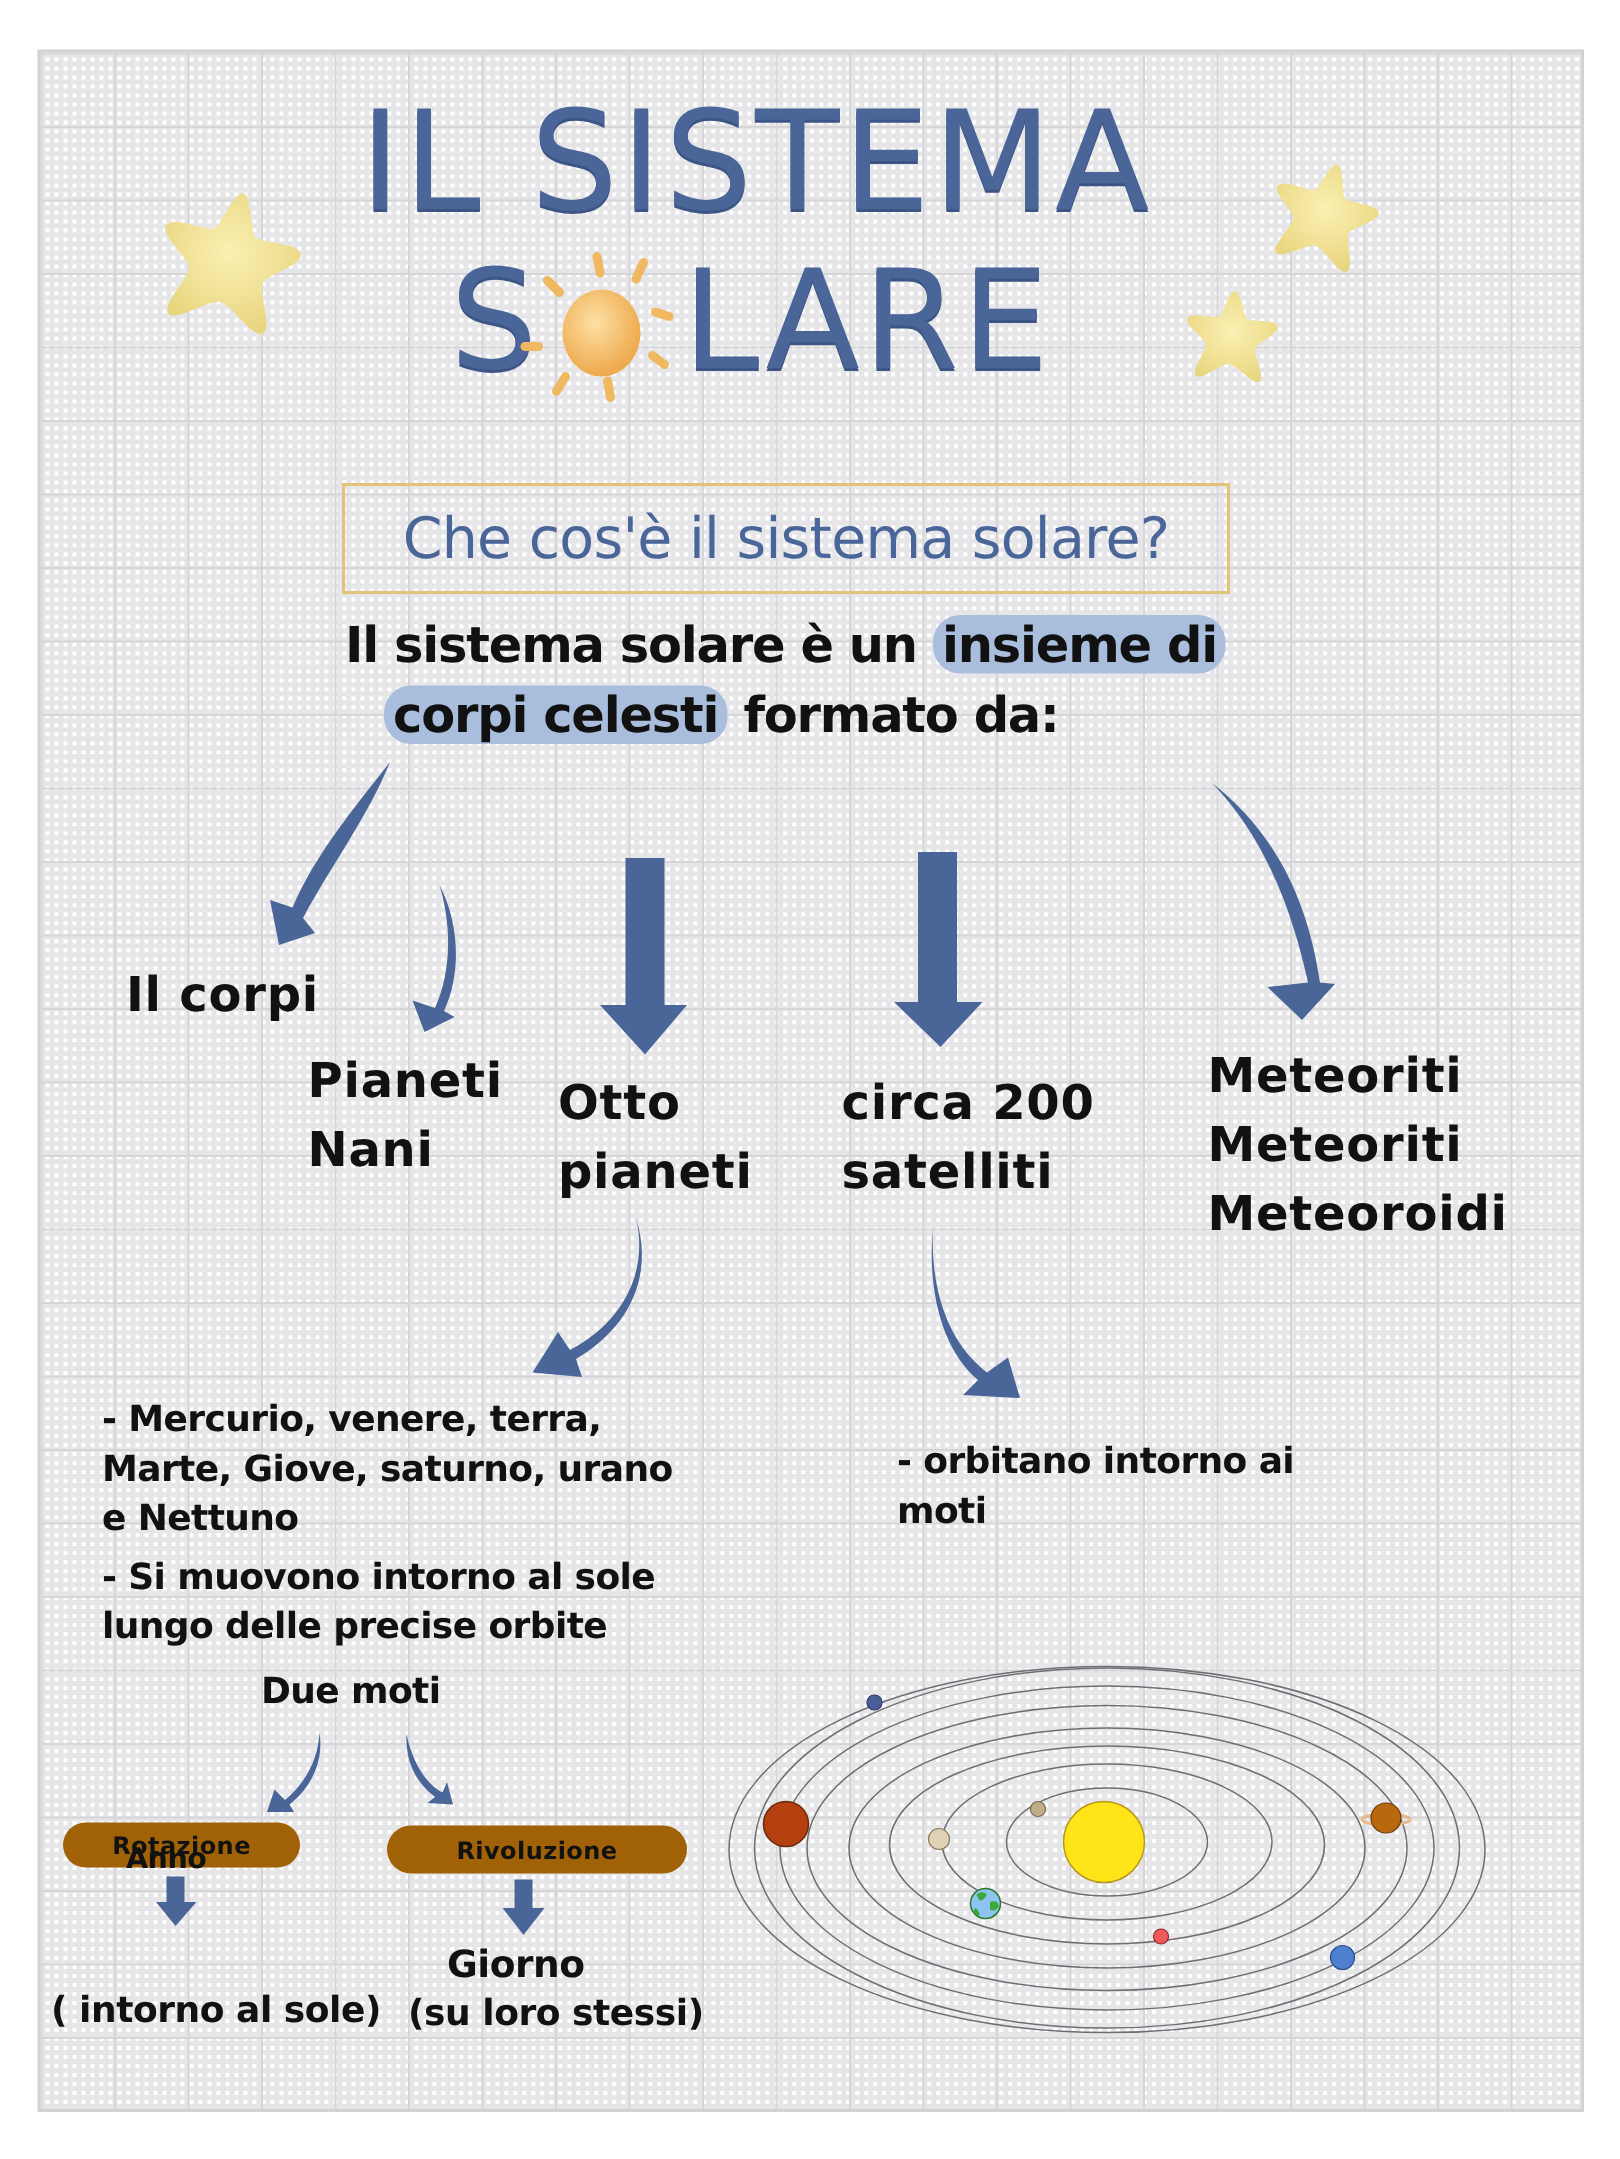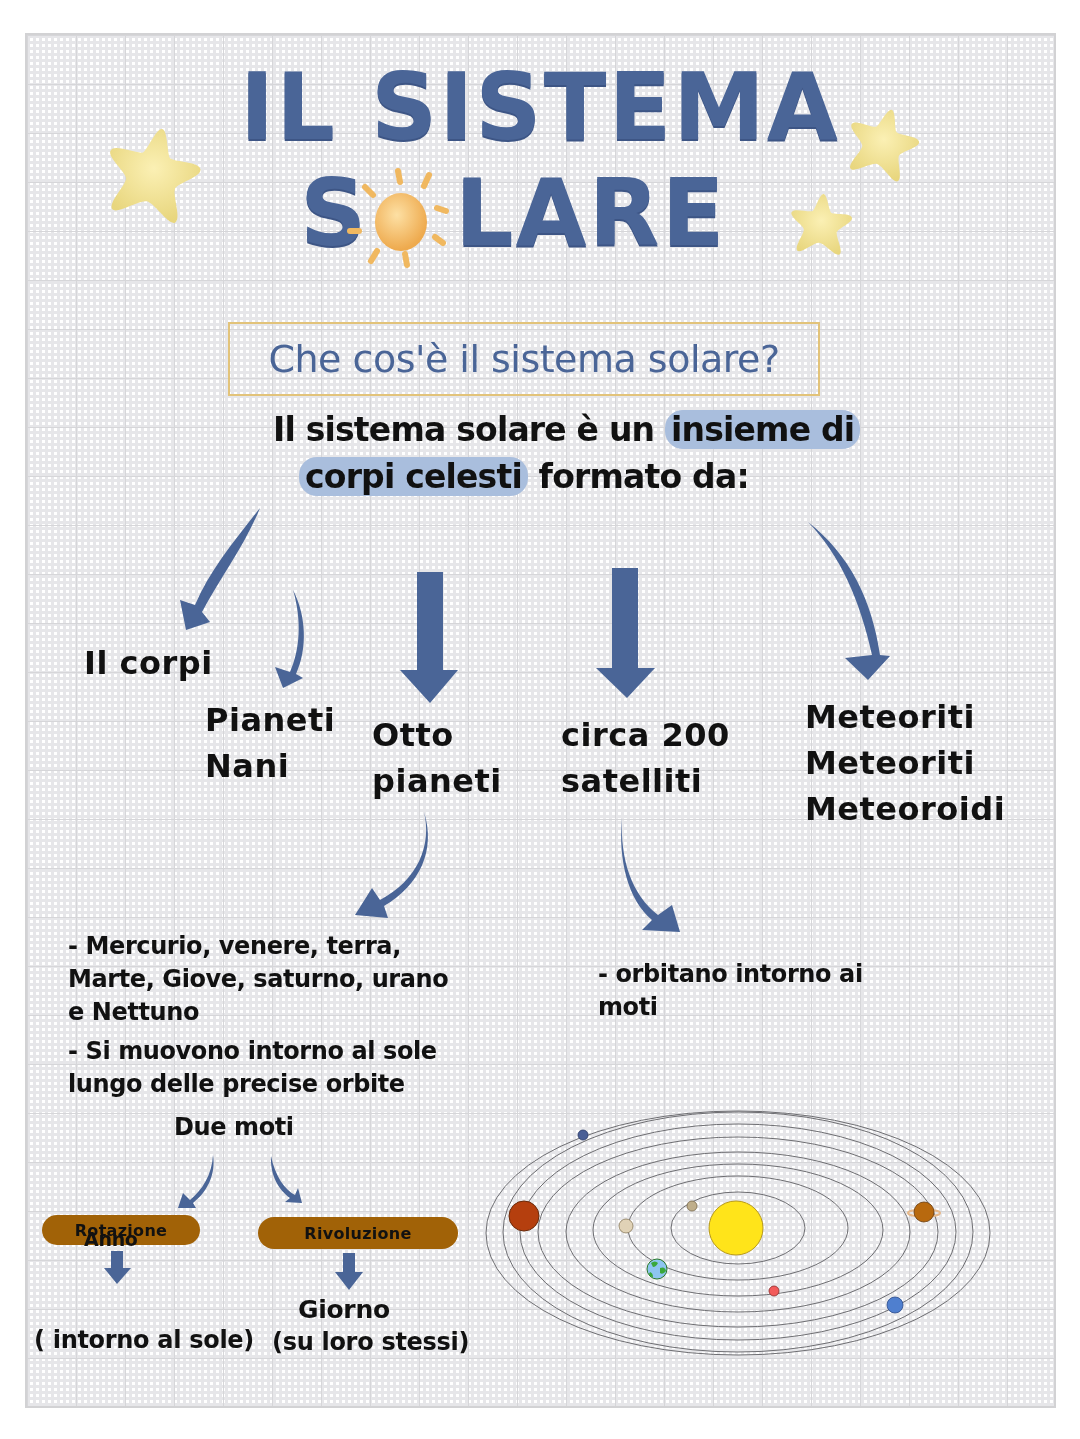--- a/index.html
+++ b/index.html
@@ -11,36 +11,36 @@
     background-color:#ffffff;
     background-image:
       linear-gradient(to right, #d6d6d9 1.4px, transparent 1.4px),
       linear-gradient(to bottom, #d6d6d9 1.4px, transparent 1.4px),
       repeating-linear-gradient(to bottom, #e6e6e9 0 3px, transparent 3px 6px),
       repeating-linear-gradient(to right, #e6e6e9 0 3px, transparent 3px 6px);
     background-size: 49px 49px, 49px 49px, 1px 100%, 100% 1px;
     background-position: 0 0, 0 0, 24px 0, 0 24px;
   }
   .title {
-    position:absolute; font-family:"DejaVu Sans", sans-serif; font-weight:bold;
+    position:absolute; font-family:"DejaVu Sans", sans-serif; font-weight:normal;
     color:#4a6597; letter-spacing:2px; line-height:1;
     text-shadow: 0 2px 0 #3d5585;
   }
   .title-1 { left:240px; top:62px; font-size:92px; }
   .title-2a { left:300px; top:168px; font-size:92px; }
   .title-2b { left:455px; top:168px; font-size:92px; }
   .qbox {
     position:absolute; left:228px; top:322px; width:592px; height:74px;
     border:2.5px solid #e2c37a; box-sizing:border-box;
     display:flex; align-items:center; justify-content:center;
     color:#4a6597; font-size:38px; font-family:"DejaVu Sans", sans-serif;
     letter-spacing:-0.5px;
   }
   .hand { font-family:"DejaVu Sans", sans-serif; font-weight:bold; color:#111; }
-  .intro { position:absolute; font-size:33px; letter-spacing:-0.8px; line-height:1; white-space:nowrap;margin-left:43px; }
+  .intro { position:absolute; font-size:33px; letter-spacing:-0.8px; line-height:1; white-space:nowrap; }
   .hl { background:#a9bedd; border-radius:18px; padding:0 6px; }
   .lbl { position:absolute; font-size:32px; line-height:46px; letter-spacing:0.5px; white-space:nowrap; }
   .note { position:absolute; font-size:24px; line-height:33px; letter-spacing:-0.4px; white-space:nowrap; }
   .pill { position:absolute; background:#a16207; border-radius:16px; font-size:16px;
           display:flex; align-items:center; justify-content:center; letter-spacing:0.3px;text-align:right; }
   .small { position:absolute; font-size:24px; white-space:nowrap; letter-spacing:-0.3px; }
   svg { position:absolute; overflow:visible; }
 </style>
 </head>
 <body>

